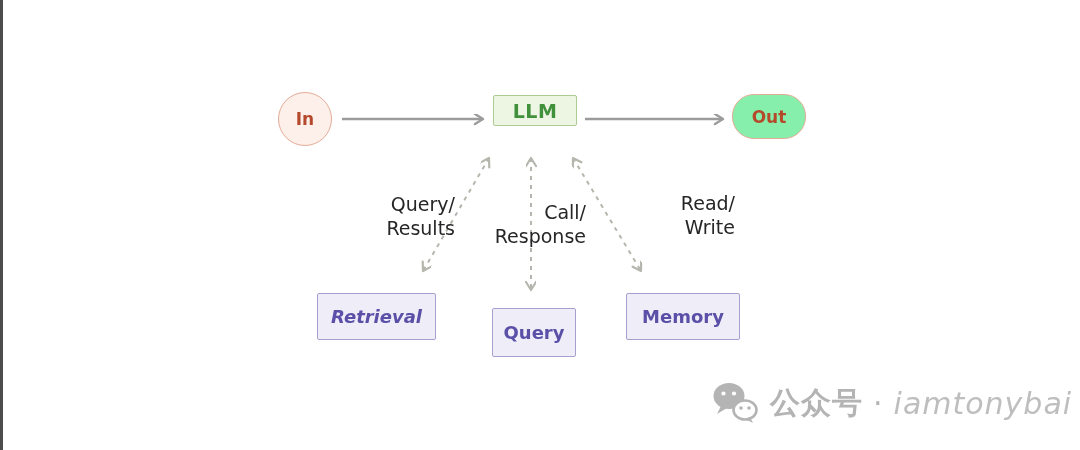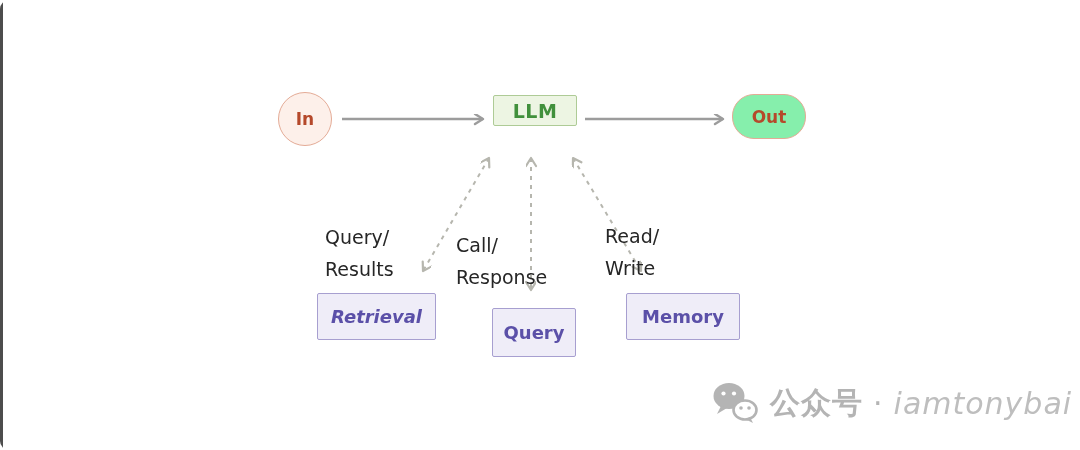--- a/index.html
+++ b/index.html
@@ -3,21 +3,20 @@
 <meta charset="utf-8">
 <style>
   html, body { margin: 0; padding: 0; background: #ffffff; }
   .canvas {
     position: relative;
     width: 1080px;
     height: 450px;
     background: #ffffff;
     overflow: hidden;
     font-family: "DejaVu Sans", "Liberation Sans", sans-serif;
-    border-radius: 9px;
   }
   .edge-strip {
     position: absolute;
     left: 0; top: 0;
     width: 3px; height: 450px;
     background: #4d4d4d;
   }
   .arrows {
     position: absolute;
     left: 0; top: 0;
@@ -65,26 +64,25 @@
     color: #5b50a8;
     font-size: 18px;
     border-radius: 2px;
   }
   .node-retrieval { left: 317px; top: 293px; width: 119px; height: 47px; font-style: italic; }
   .node-tools     { left: 492px; top: 308px; width: 84px;  height: 49px; }
   .node-memory    { left: 626px; top: 293px; width: 114px; height: 47px; }
   .edge-label {
     position: absolute;
     width: 130px;
-    text-align: left;
+    text-align: right;
     white-space: pre-line;
     color: #262626;
     font-size: 19px;
-    line-height: 32px;
-    margin-top: 29px;
+    line-height: 24px;
   }
   .label-query { left: 325px; top: 192px; }
   .label-call  { left: 456px; top: 200px; }
   .label-read  { left: 605px; top: 191px; }
   .watermark {
     position: absolute;
     left: 710px; top: 381px;
     display: flex;
     align-items: center;
     color: #b9b9b9;

